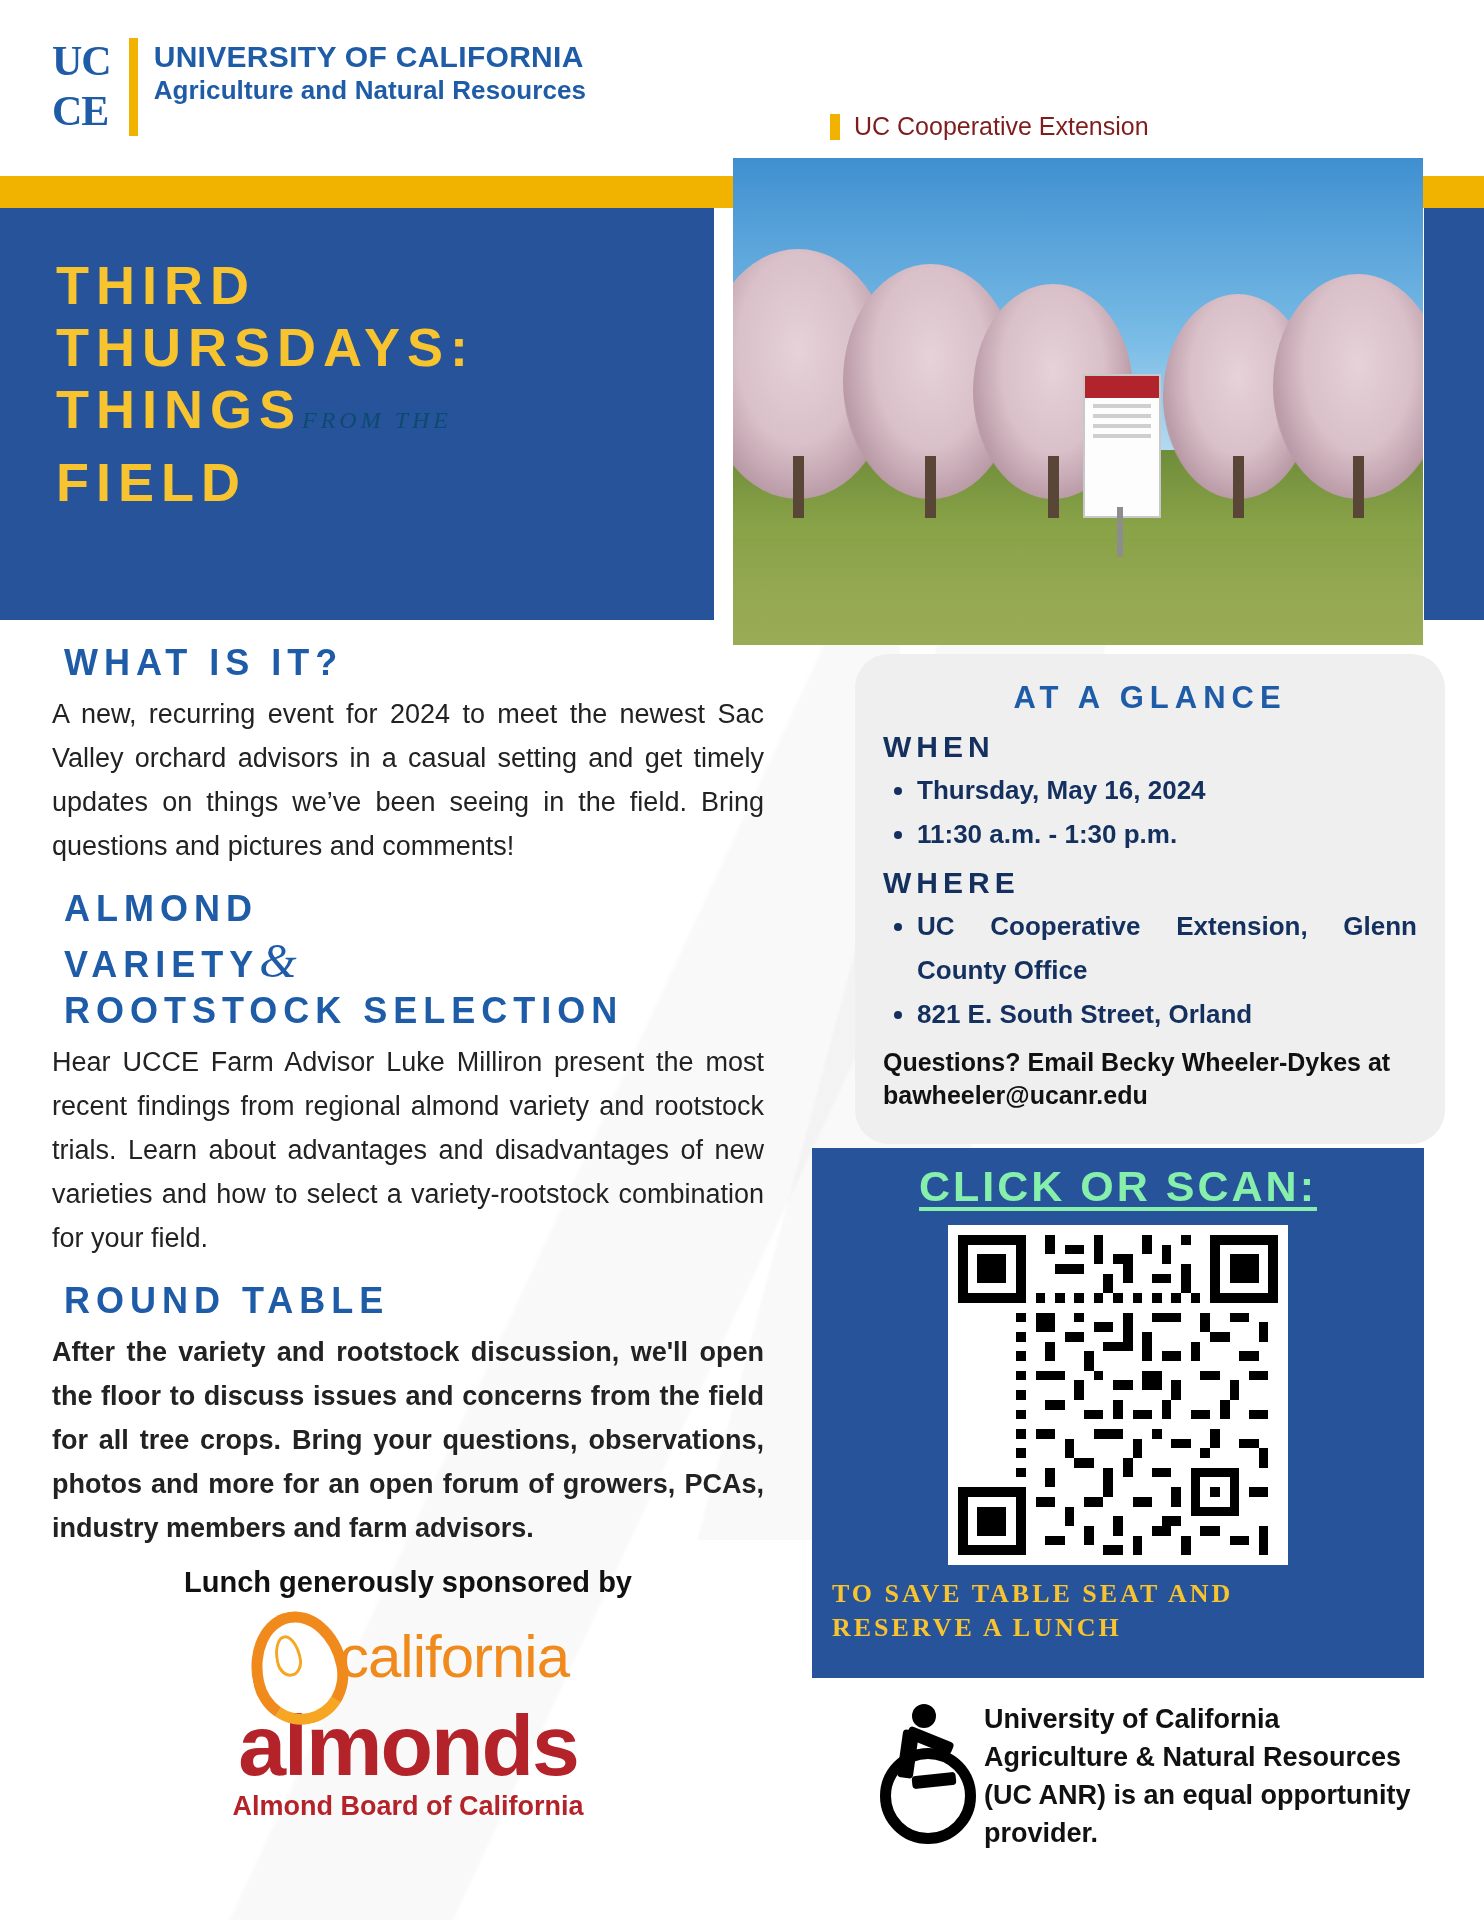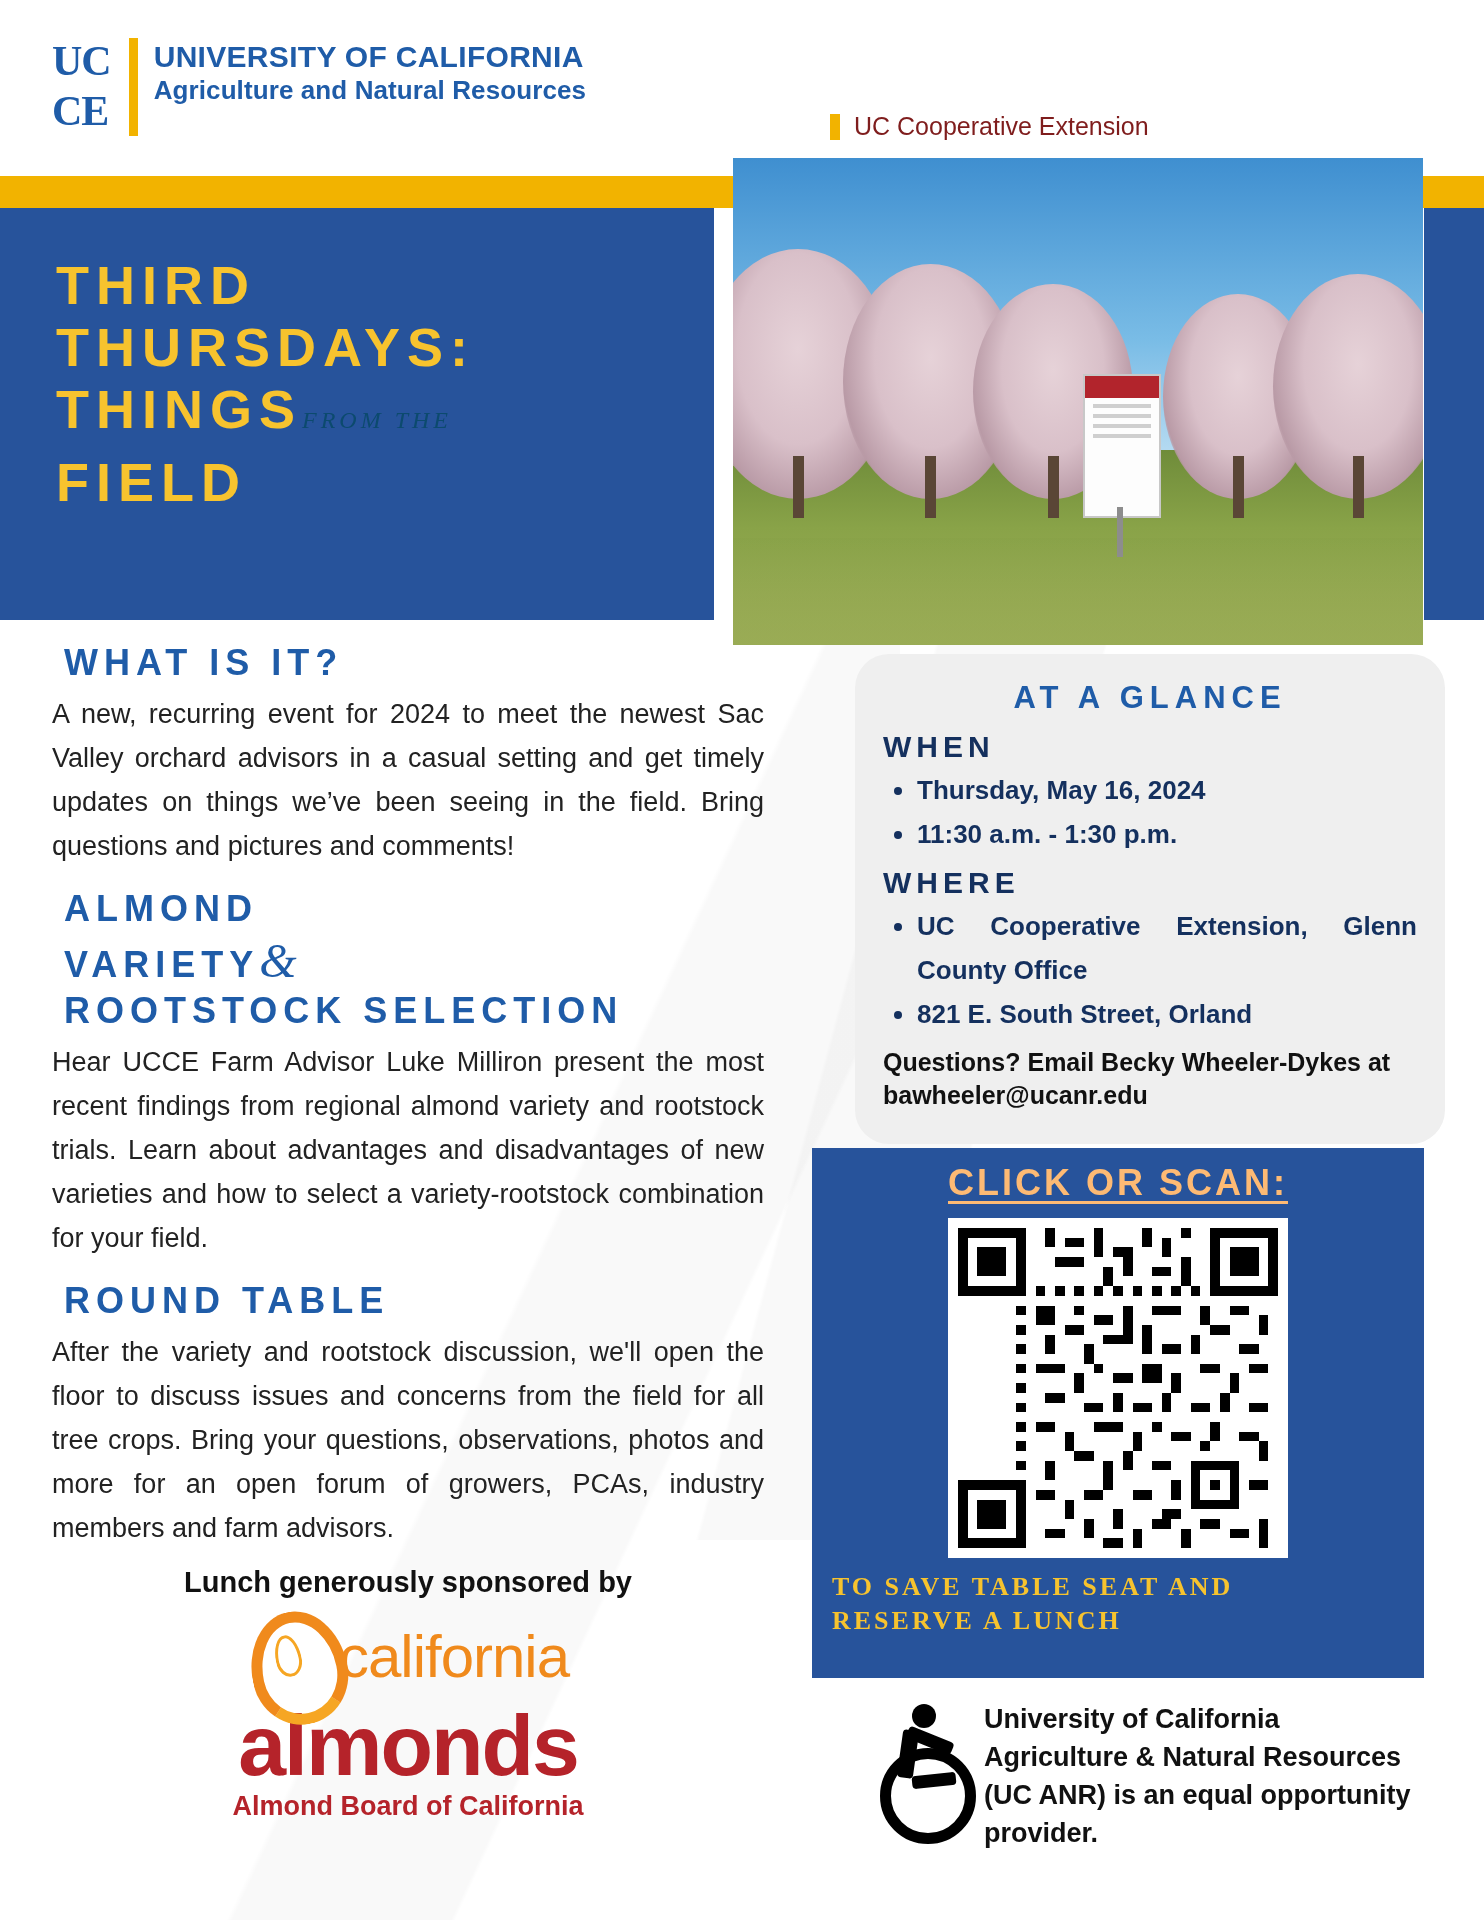--- a/index.html
+++ b/index.html
@@ -326,23 +326,23 @@
   .qr-panel {
     position: absolute;
     left: 812px; top: 1148px;
     width: 612px; height: 530px;
     background: #27539b;
     padding: 14px 0 0 0;
     box-sizing: border-box;
   }
   .qr-title {
     text-align: center;
-    font-size: 36px;
-    font-weight: bold;
-    color: #fdba74;
+    font-size: 43px;
+    font-weight: bold;
+    color: #86efac;
     letter-spacing: 3px;
     text-decoration: underline;
     text-underline-offset: 6px;
   }
   .qr-code {
     width: 340px; height: 340px;
     margin: 14px auto 0 auto;
     background: #ffffff;
     padding: 10px;
     box-sizing: border-box;
@@ -471,21 +471,21 @@
     <p class="body-text">A new, recurring event for 2024 to meet the newest Sac Valley orchard advisors in a casual setting and get timely updates on things we’ve been seeing in the field. Bring questions and pictures and comments!</p>
 
     <h2 class="section-head">ALMOND</h2>
     <h2 class="section-head" style="margin-bottom:0;">
       <span>VARIETY</span><span class="amp">&amp;</span>
     </h2>
     <h2 class="section-head">ROOTSTOCK SELECTION</h2>
     <p class="body-text">Hear UCCE Farm Advisor Luke Milliron present the most recent findings from regional almond variety and rootstock trials. Learn about advantages and disadvantages of new varieties and how to select a variety-rootstock combination for your field.</p>
 
     <h2 class="section-head">ROUND TABLE</h2>
-    <p class="body-text" style="margin-bottom:16px;">After the variety and rootstock discussion, we'll open the floor to discuss issues and concerns from the field for all tree crops. Bring your questions, observations, photos and more for an open forum of growers, PCAs, industry members and farm advisors.</p>
+    <p class="body-text" style="margin-bottom:16px;font-weight:bold;">After the variety and rootstock discussion, we'll open the floor to discuss issues and concerns from the field for all tree crops. Bring your questions, observations, photos and more for an open forum of growers, PCAs, industry members and farm advisors.</p>
 
     <div class="sponsor-line">Lunch generously sponsored by</div>
 
     <div class="almond-logo">
       <div class="almond-top">
         <div class="almond-swirl">
           <div class="ring"></div>
           <div class="kernel"></div>
         </div>
         <div class="word-california">california</div>

